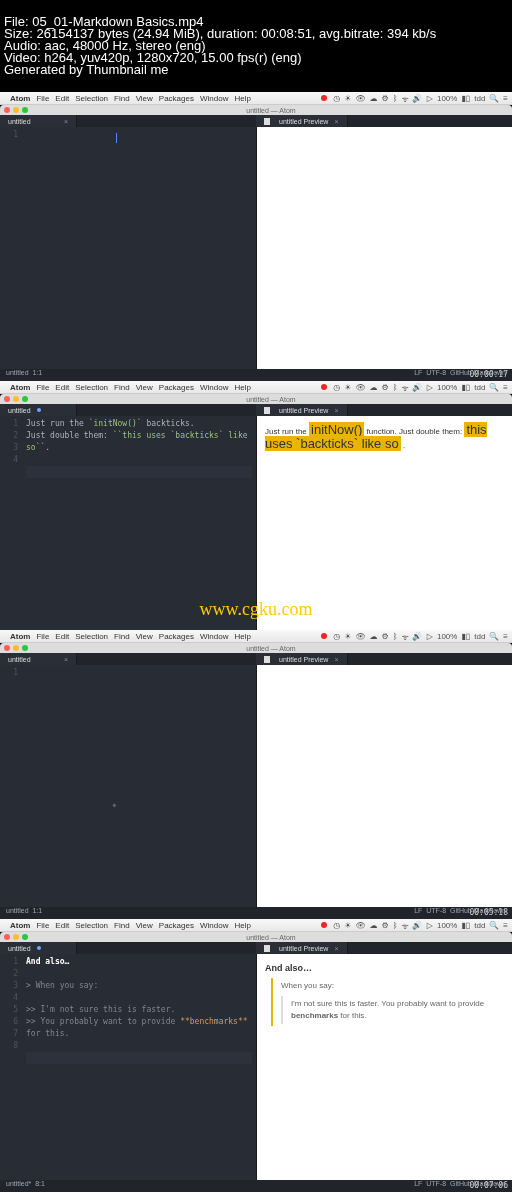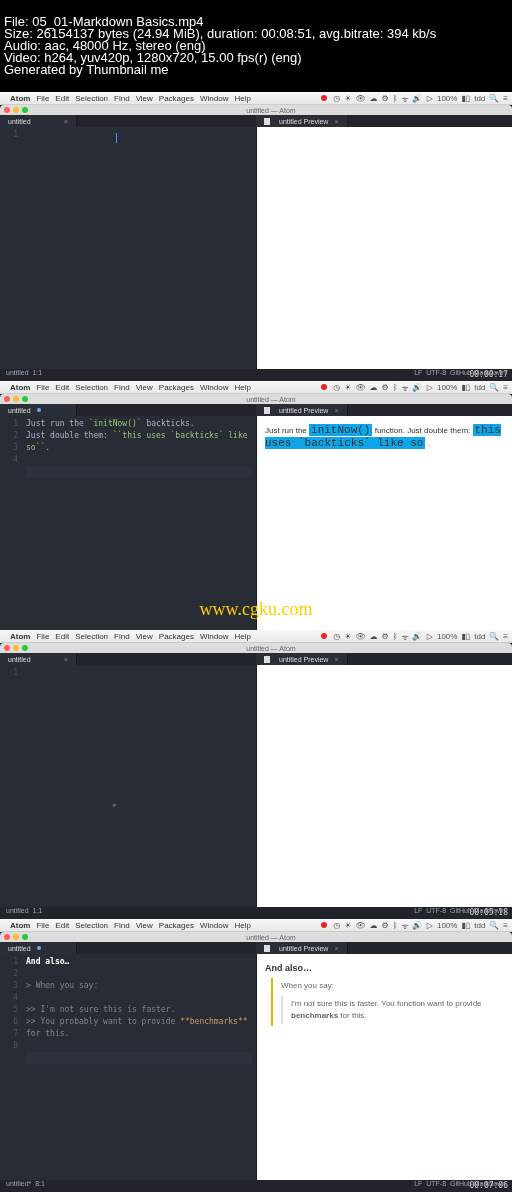--- a/index.html
+++ b/index.html
@@ -29,21 +29,21 @@
 .gutter{width:18px;background:#282c34;color:#4b5263;text-align:right;padding:2px 4px 0 0}
 .gutter div{height:12px}
 .code{flex:1;padding:2px 4px;color:#abb2bf;position:relative}
 .code .cursor{display:inline-block;width:1px;height:10px;background:#528bff;vertical-align:middle;margin-left:90px;margin-top:4px}
 .string{color:#98c379}
 .bold-md{color:#d19a66}
 .heading-md{color:#e06c75;font-weight:bold}
 .quote-md{color:#7f848e}
 .preview{flex:1;background:#fff;position:relative}
 .preview-inner{font-family:Helvetica,Arial,sans-serif;color:#333;font-size:8px;padding:8px;line-height:12px}
-.preview-inner code{font-family:Liberation Mono, monospace;background:#0ea5e9;padding:0 2px;font-size:11px}
+.preview-inner code{font-family:Liberation Sans, sans-serif;background:#eab308;padding:0 2px;font-size:13px}
 .status-bar{background:#21252b;height:12px;display:flex;padding:0 6px;font-size:7px;color:#9da5b4}
 .status-bar .sp{flex:1}
 .watermark{position:absolute;left:50%;transform:translateX(-50%);bottom:10px;font-size:18px;font-weight:normal;color:#ffcc00;font-family:Georgia,serif;z-index:10}
 .red-dot{width:6px;height:6px;background:#e00;border-radius:50%;display:inline-block;margin-right:2px}
 .bq{border-left:2px solid #eab308;margin:4px 0 0 6px;padding:2px 0 2px 8px;color:#666}
 .bq .bq{border-left:2px solid #ddd;margin-left:0;padding-left:8px}
 .timestamp{position:absolute;right:4px;bottom:2px;font-size:8px;color:#ccc;font-family:monospace;z-index:5}
 .file-icon{width:6px;height:7px;background:#ddd;display:inline-block;margin-right:3px;position:relative}
 </style>
 </head>
@@ -361,21 +361,21 @@
         <div>&nbsp;</div>
         <div style="background:#2c313c">&nbsp;</div>
       </div>
     </div>
     <div class="preview">
       <div class="preview-inner">
         <div style="font-weight:bold;font-size:9px">And also…</div>
         <div class="bq">
           <div>When you say:</div>
           <div class="bq">
-            <span>I'm not sure this is faster. You function want to provide </span><b>benchmarks</b><span> for this.</span>
+            <span>I'm not sure this is faster. You probably want to provide </span><b>benchmarks</b><span> for this.</span>
           </div>
         </div>
       </div>
     </div>
   </div>
   <div class="status-bar">
     <span>untitled*</span>&nbsp;&nbsp;
     <span>8:1</span>
     <span class="sp"></span>
     <span>LF</span>&nbsp;&nbsp;

